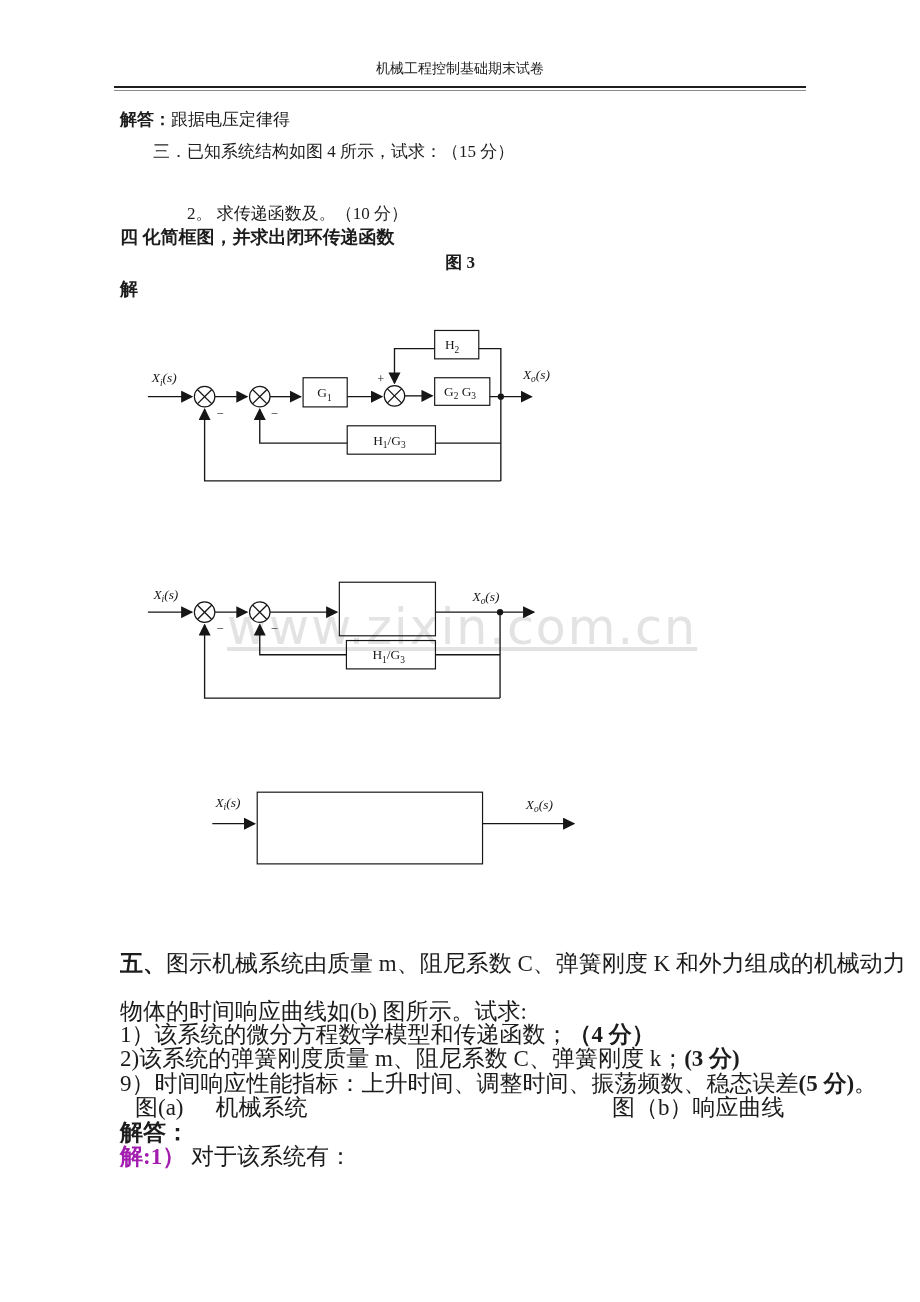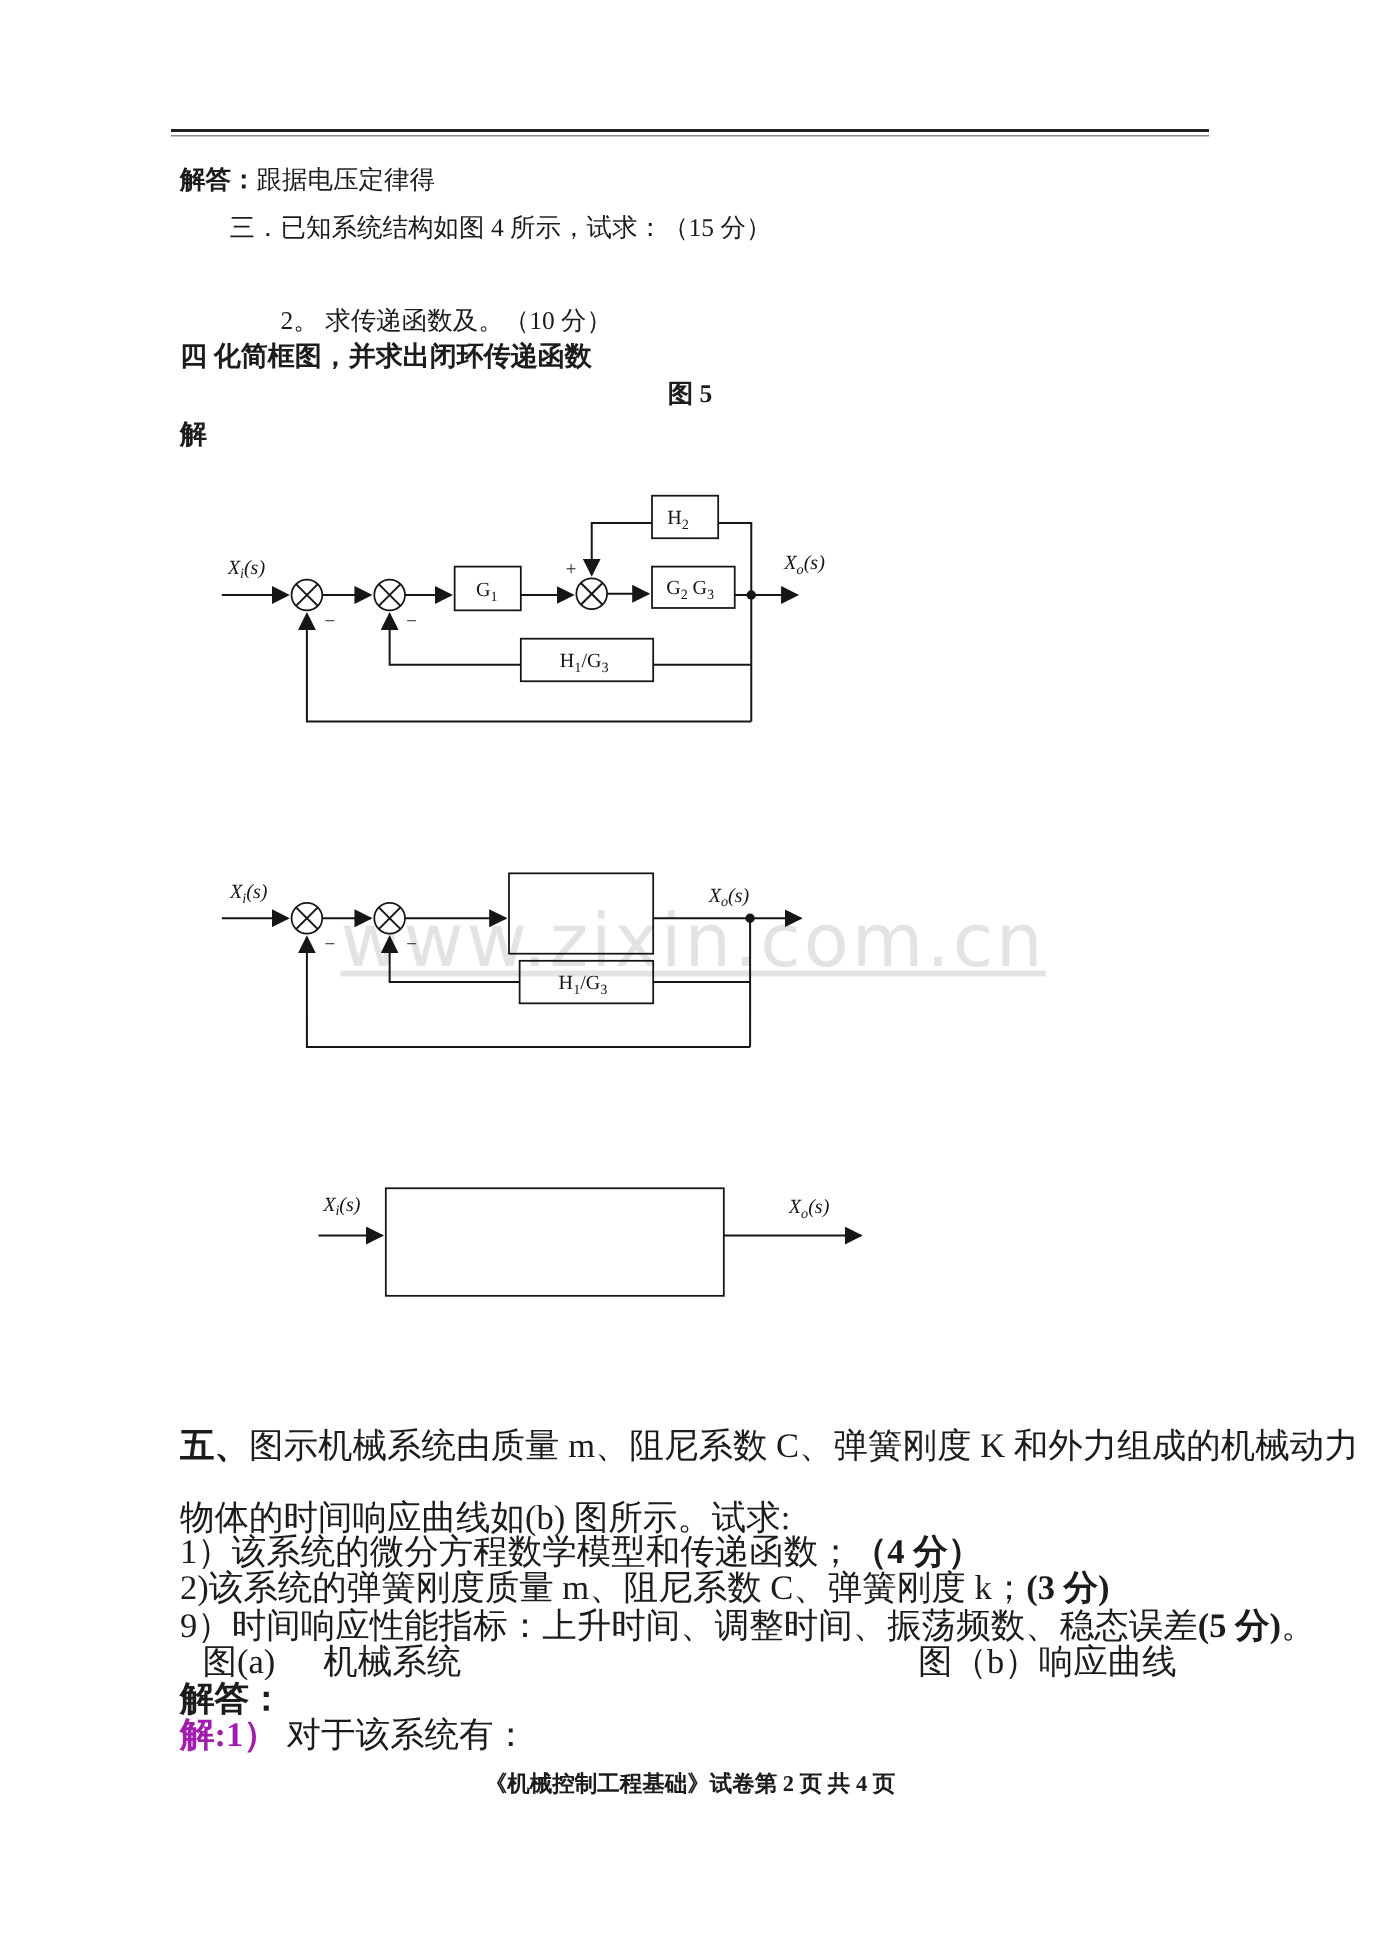--- a/index.html
+++ b/index.html
@@ -22,29 +22,30 @@
   .lbl{font-family:"Liberation Serif","DejaVu Serif",serif;font-size:17px;fill:#161616;}
   .it{font-style:italic;}
   .sub{font-size:12px;}
   .sgn{font-family:"Liberation Serif","DejaVu Serif",serif;font-size:16px;fill:#161616;}
 </style>
 </head>
 <body>
 
 <div class="page">
 
+  <div class="t fs14 center" style="top:60px">机械工程控制基础期末试卷</div>
   <div class="header-rule"></div>
 
   <div class="t fs17" style="left:120px;top:109px">
     <span class="b">解答：</span><span>跟据电压定律得</span>
   </div>
   <div class="t fs17" style="left:153px;top:141px">三．已知系统结构如图 4 所示，试求：（15 分）</div>
   <div class="t fs17" style="left:187px;top:203px">2。 求传递函数及。（10 分）</div>
   <div class="t fs18 b" style="left:120px;top:226px">四 化简框图，并求出闭环传递函数</div>
-  <div class="t fs17 b center" style="top:252px">图 5</div>
+  <div class="t fs17 b center" style="top:252px">图 3</div>
   <div class="t fs18 b" style="left:120px;top:278px">解</div>
 
   <div class="watermark">www.zixin.com.cn</div>
 
   <svg style="left:140px;top:298px" width="520" height="217" viewBox="140 298 660 217">
     <defs>
       <marker id="a1" viewBox="0 0 10 10" refX="9" refY="5" markerWidth="9" markerHeight="9" orient="auto">
         <path d="M0,0 L10,5 L0,10 z" fill="#161616"></path>
       </marker>
     </defs>
@@ -167,15 +168,14 @@
   <div class="t fs19" style="left:135px;top:1094px">
     <span>图(a)</span><span style="display:inline-block;width:32px"></span><span>机械系统</span>
   </div>
   <div class="t fs19" style="left:612px;top:1094px">图（b）响应曲线</div>
   <div class="t fs19 b" style="left:120px;top:1119px">解答：</div>
   <div class="t fs19" style="left:120px;top:1143px">
     <span class="red">解:1）</span>
     <span>对于该系统有：</span>
   </div>
 
-  <div class="t fs15 b center" style="top:1181px">《机械控制工程基础》试卷第 2 页 共 4 页</div>
 
 </div>
 
 </body></html>

